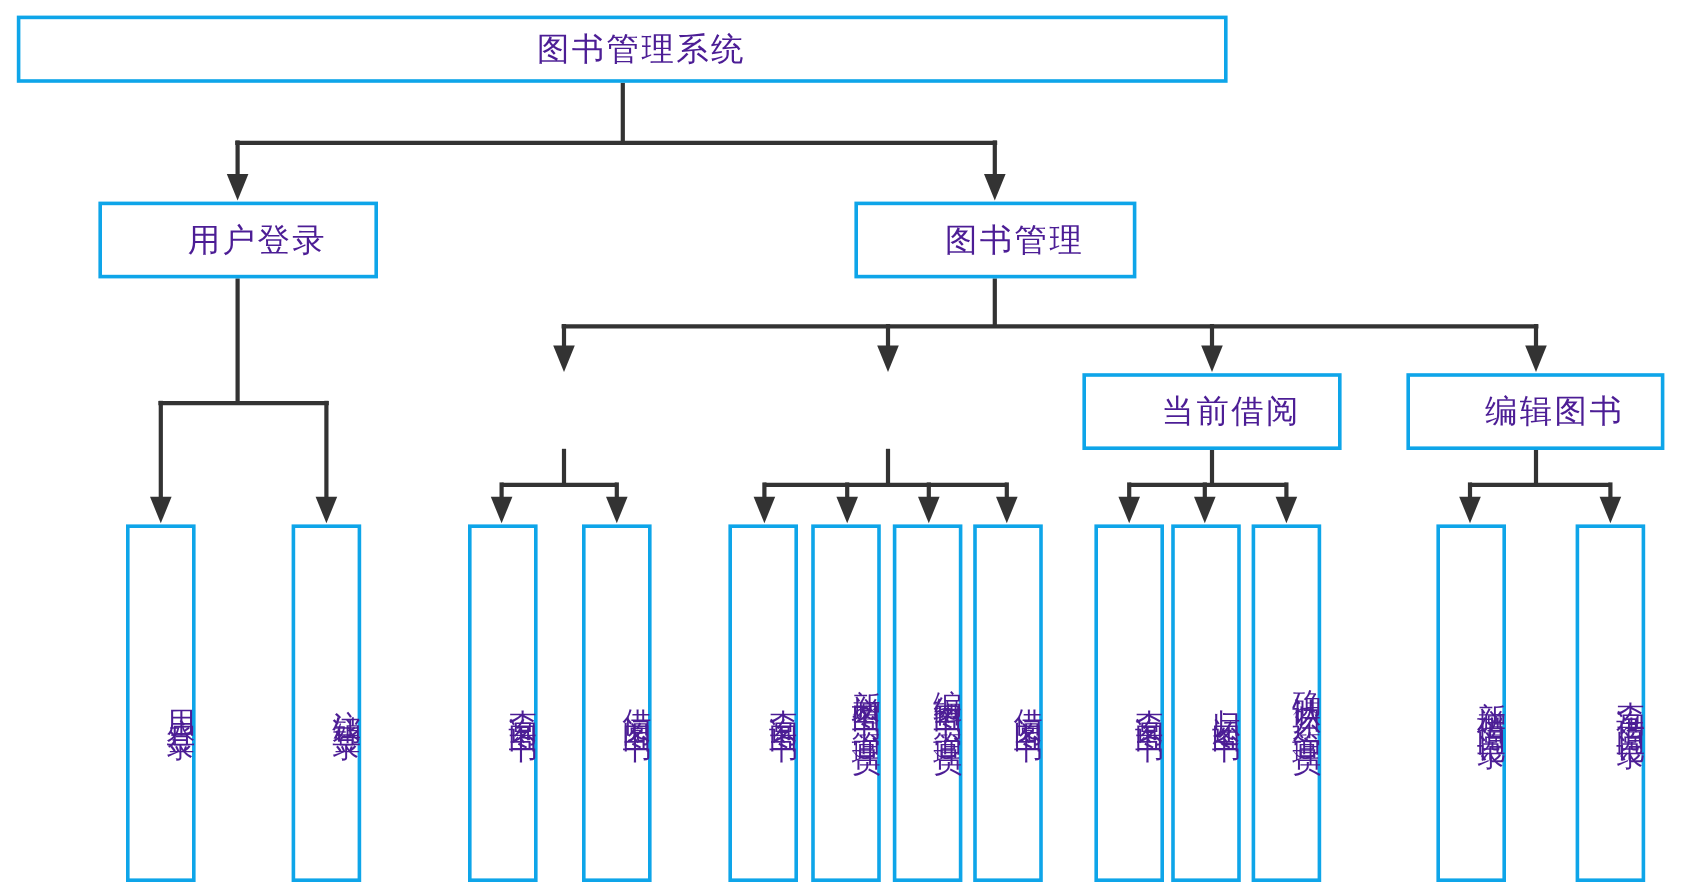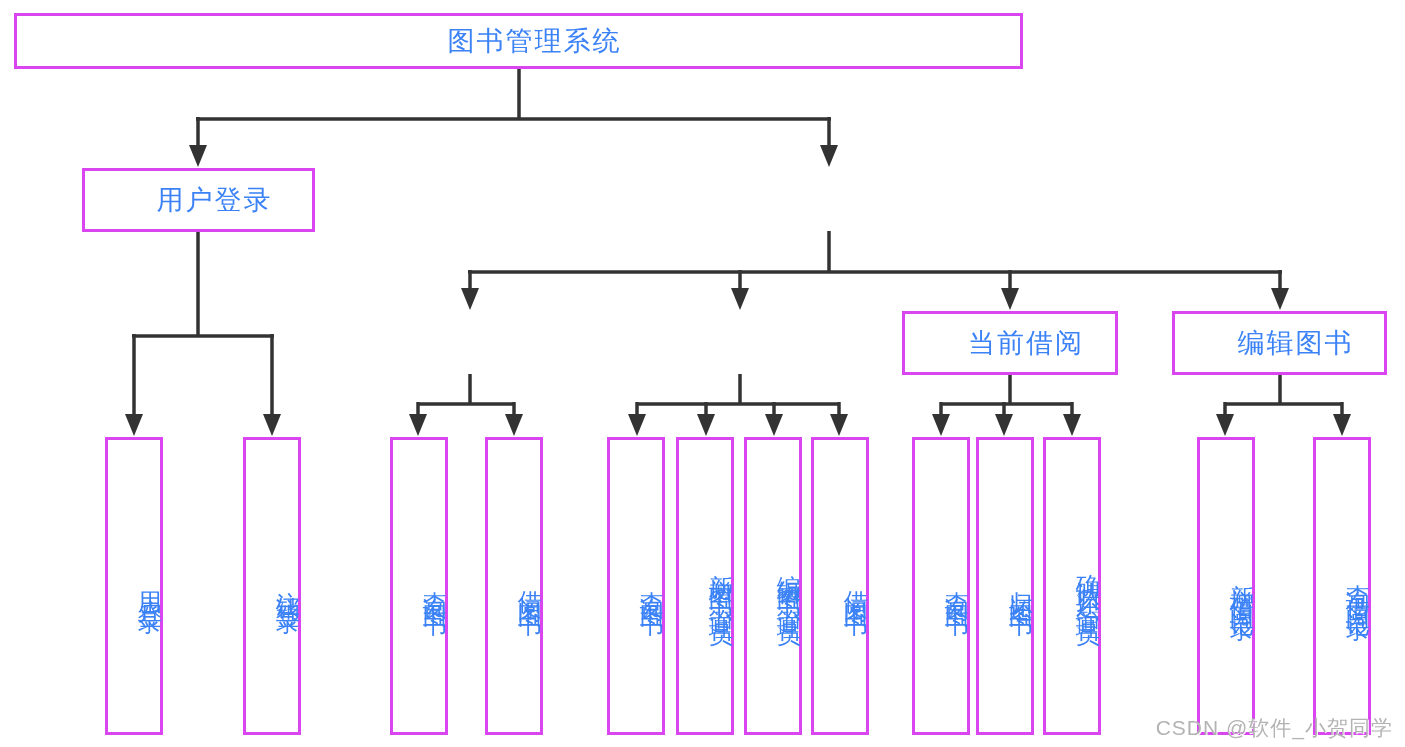--- a/index.html
+++ b/index.html
@@ -18,22 +18,22 @@
   #connectors {
     position: absolute;
     left: 0;
     top: 0;
     pointer-events: none;
   }
   .box {
     position: absolute;
     box-sizing: border-box;
     background: #ffffff;
-    border: 3px solid #d946ef;
-    color: #3b82f6;
+    border: 3px solid #0ea5e9;
+    color: #4c1d95;
     display: flex;
     align-items: center;
     justify-content: center;
     font-size: 27px;
     letter-spacing: 2px;
     white-space: nowrap;
     padding-left: 32px;
   }
   .leaf {
     writing-mode: vertical-rl;
@@ -144,20 +144,21 @@
       <polygon points="995,414 1013,414 1004,436"></polygon>
       <polygon points="1063,414 1081,414 1072,436"></polygon>
       <polygon points="1216,414 1234,414 1225,436"></polygon>
       <polygon points="1333,414 1351,414 1342,436"></polygon>
     </g>
   </svg>
 
   <div id="b-root" class="box">图书管理系统</div>
 
   <div id="b-login" class="box">用户登录</div>
+  <div id="b-mgmt" class="box">图书管理</div>
 
   <div id="b-current" class="box">当前借阅</div>
   <div id="b-records" class="box">编辑图书</div>
 
   <div id="l-userlogin" class="box leaf">用户登录</div>
   <div id="l-logout" class="box leaf">注销登录</div>
 
   <div id="l-nb-query" class="box leaf">查询图书</div>
   <div id="l-nb-borrow" class="box leaf">借阅图书</div>
 
@@ -166,14 +167,13 @@
   <div id="l-bb-edit" class="box leaf">编辑图书（管理员）</div>
   <div id="l-bb-borrow" class="box leaf">借阅图书</div>
 
   <div id="l-cb-query" class="box leaf">查询图书</div>
   <div id="l-cb-return" class="box leaf">归还图书</div>
   <div id="l-cb-confirm" class="box leaf">确认归还（管理员）</div>
 
   <div id="l-rec-add" class="box leaf">新增借阅记录</div>
   <div id="l-rec-query" class="box leaf">查询借阅记录</div>
 
-  <div id="watermark">CSDN @软件_小贺同学</div>
 </div>
 
 </body></html>

